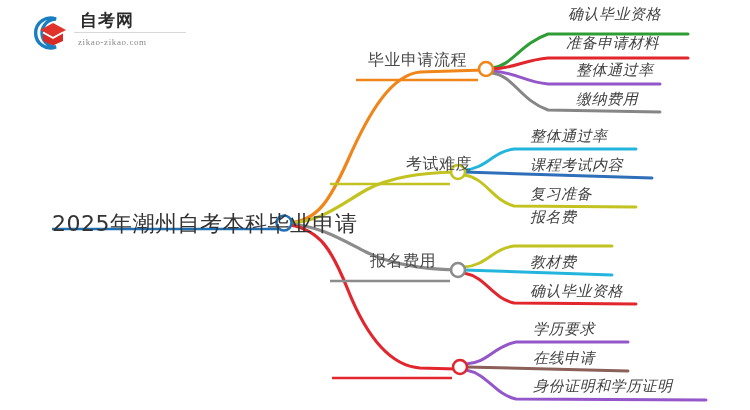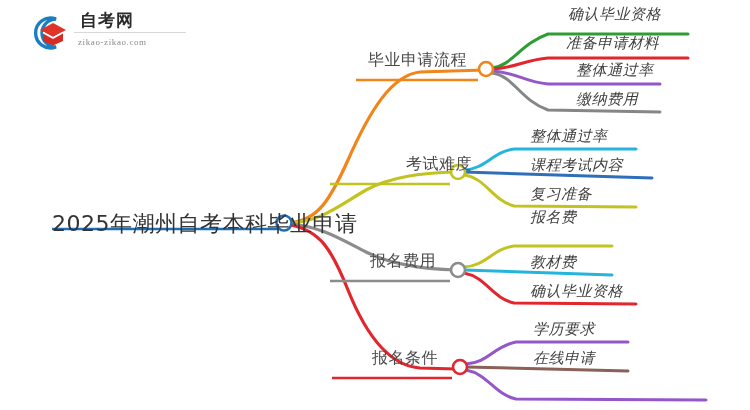--- a/index.html
+++ b/index.html
@@ -152,31 +152,31 @@
     <circle cx="458" cy="172" r="7" fill="#ffffff" stroke="#c2c321" stroke-width="2.6"></circle>
     <circle cx="458" cy="270" r="7" fill="#ffffff" stroke="#8c8c8c" stroke-width="2.6"></circle>
     <circle cx="460" cy="367" r="7" fill="#ffffff" stroke="#e1262d" stroke-width="2.6"></circle>
   </svg>
 
   <div class="node node-root" style="left:52px; top:209px;">2025年潮州自考本科毕业申请</div>
 
   <div class="node node-branch" style="left:368px; top:50px;">毕业申请流程</div>
   <div class="node node-branch" style="left:370px; top:154px;margin-left:36px;">考试难度</div>
   <div class="node node-branch" style="left:370px; top:251px;">报名费用</div>
-  <div class="node node-branch" style="left:372px; top:348px;">报名条件</div>
 
   <div class="node node-leaf" style="left:568px; top:5px;">确认毕业资格</div>
   <div class="node node-leaf" style="left:566px; top:34px;">准备申请材料</div>
   <div class="node node-leaf" style="left:576px; top:61px;">整体通过率</div>
   <div class="node node-leaf" style="left:576px; top:90px;">缴纳费用</div>
 
   <div class="node node-leaf" style="left:530px; top:127px;">整体通过率</div>
   <div class="node node-leaf" style="left:530px; top:156px;">课程考试内容</div>
   <div class="node node-leaf" style="left:530px; top:185px;">复习准备</div>
 
   <div class="node node-leaf" style="left:530px; top:208px;">报名费</div>
   <div class="node node-leaf" style="left:530px; top:253px;">教材费</div>
   <div class="node node-leaf" style="left:530px; top:282px;">确认毕业资格</div>
 
   <div class="node node-leaf" style="left:533px; top:320px;">学历要求</div>
   <div class="node node-leaf" style="left:533px; top:349px;">在线申请</div>
+  <div class="node node-leaf" style="left:533px; top:377px;">身份证明和学历证明</div>
 
 </div>
 
 </body></html>

